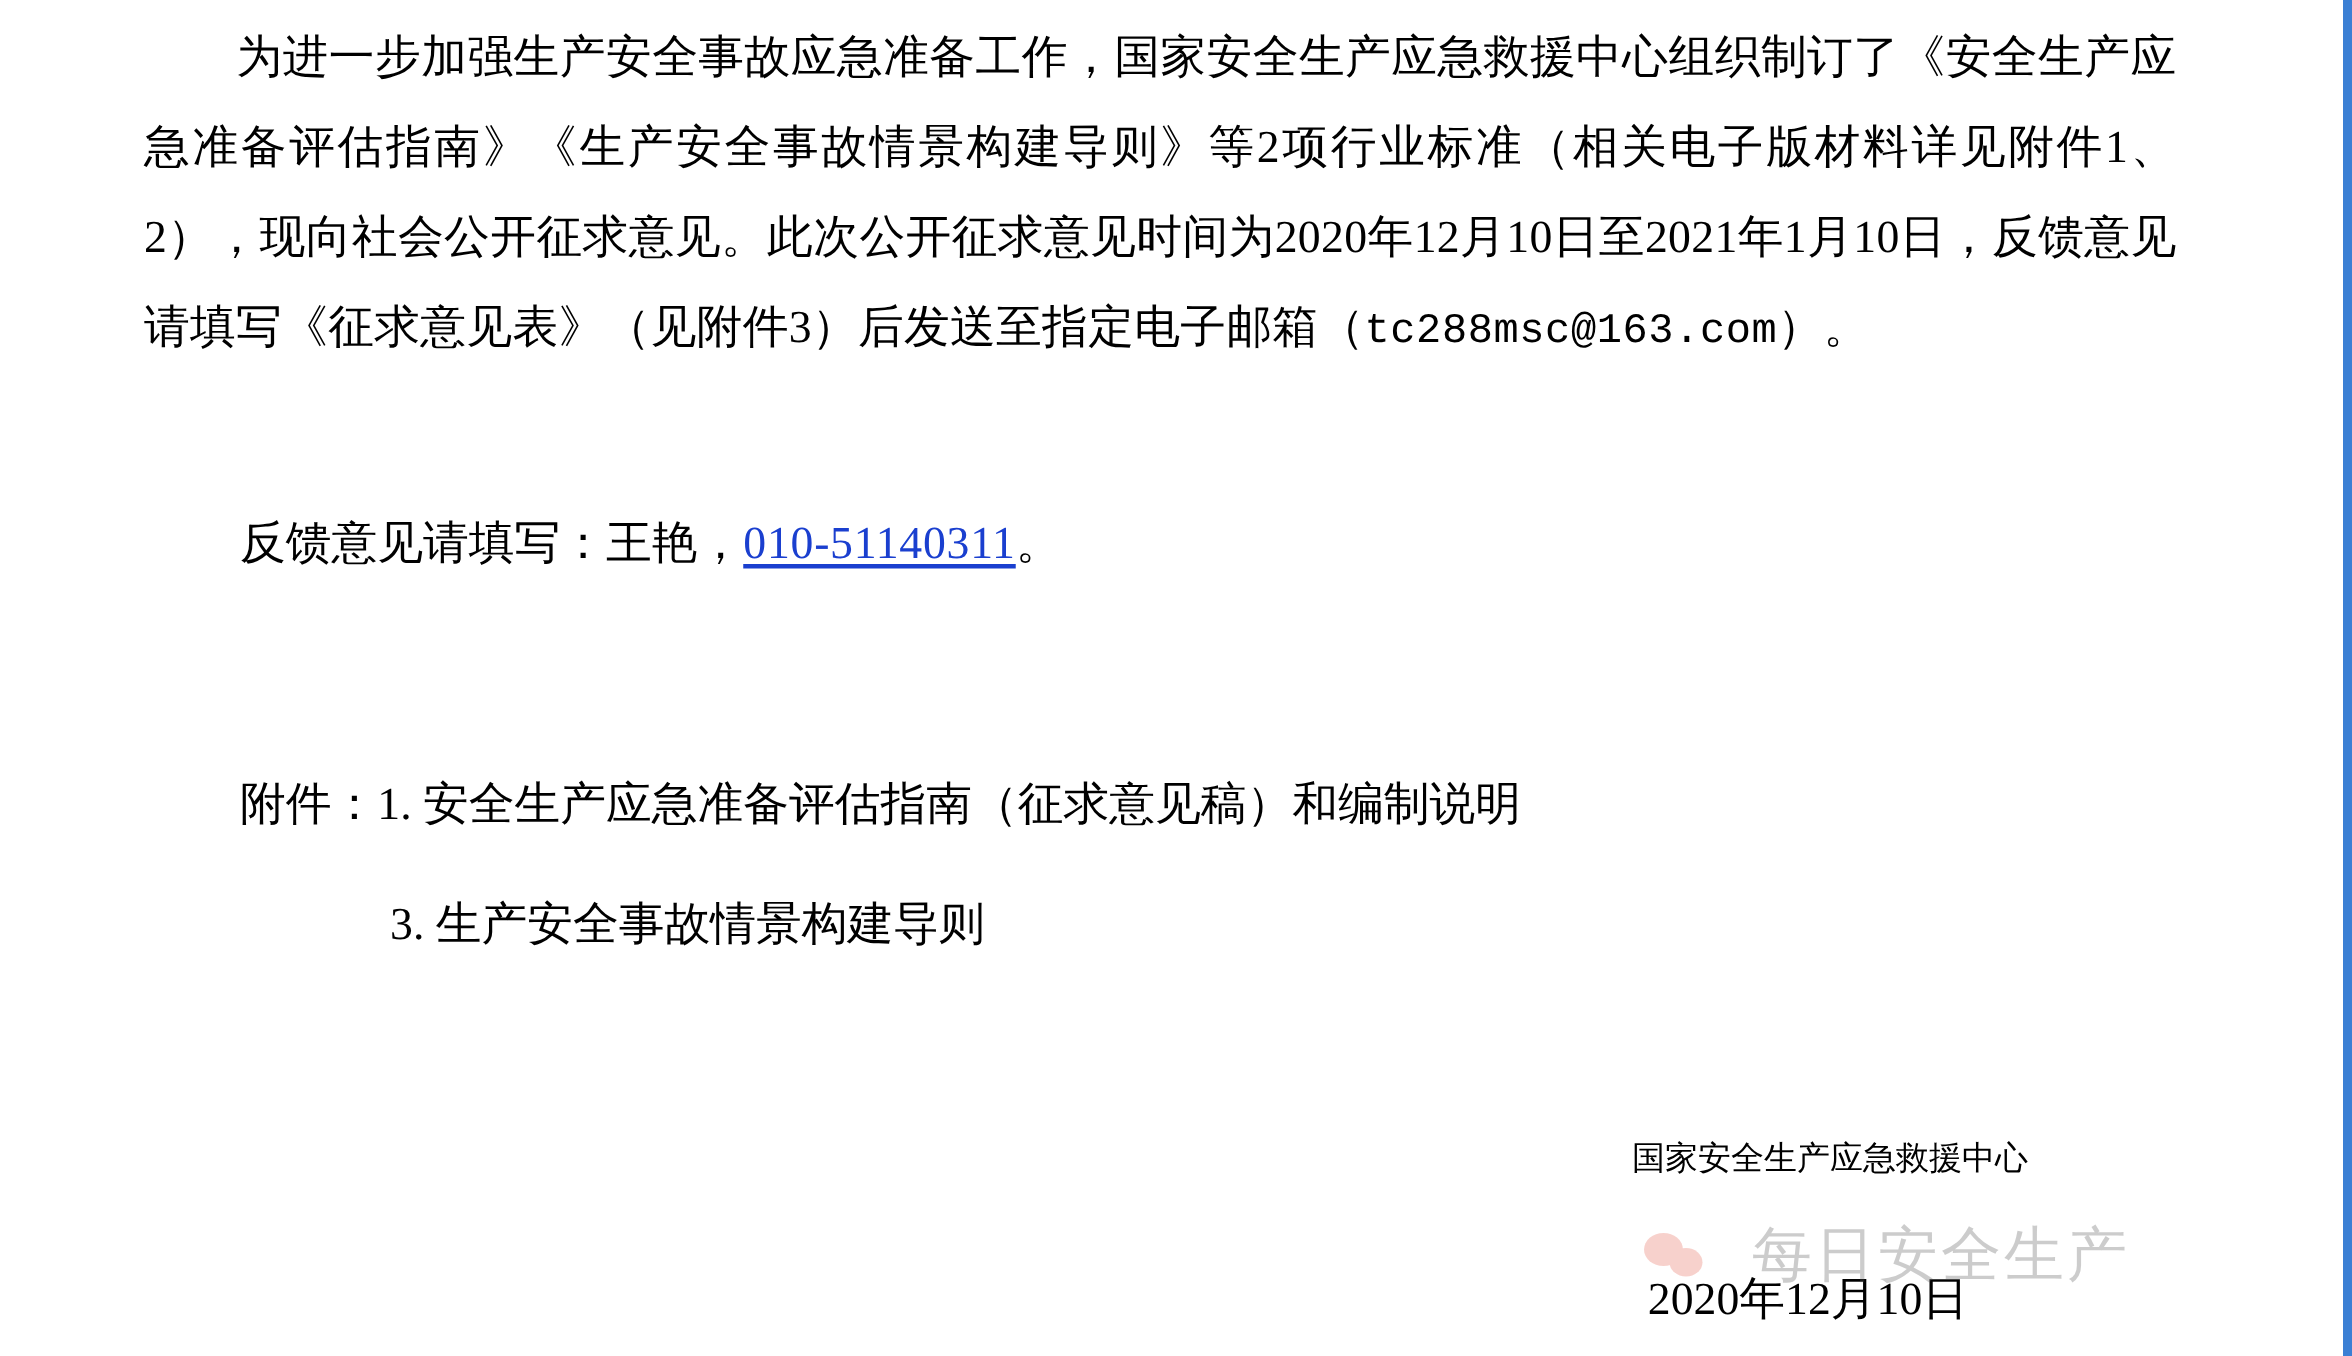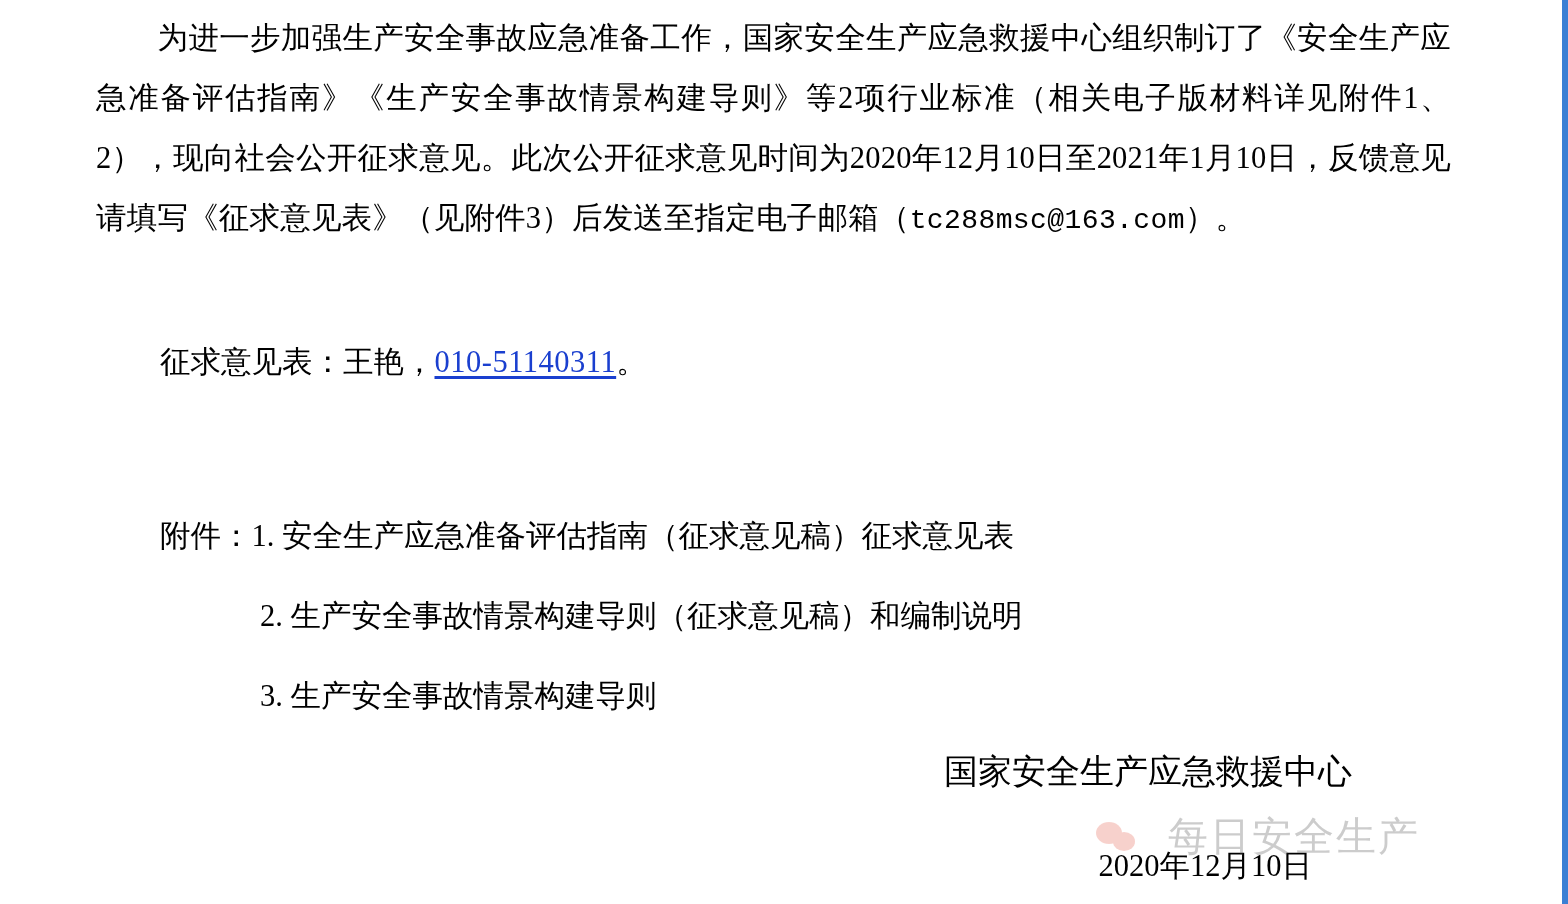--- a/index.html
+++ b/index.html
@@ -87,21 +87,21 @@
     text-align: right;
   }
   .num {
     font-family: "Liberation Serif", "DejaVu Serif", serif;
   }
 
   .signature {
     position: absolute;
     right: 108px;
     top: 748px;
-    font-size: 34px;
+    font-size: 22px;
     line-height: 48px;
     text-align: right;
     white-space: nowrap;
   }
   .sign-date {
     position: absolute;
     right: 148px;
     top: 842px;
     font-size: 30.5px;
     line-height: 48px;
@@ -150,29 +150,26 @@
 
 <div class="right-rule"></div>
 
 <div class="page">
 
   <div class="body-text">
     <span>　　</span><span>为进一步加强生产安全事故应急准备工作，国家安全生产应急救援中心组织制订了《安全生产应急准备评估指南》《生产安全事故情景构建导则》等2项行业标准（相关电子版材料详见附件1、2），现向社会公开征求意见。此次公开征求意见时间为2020年12月10日至2021年1月10日，反馈意见请填写《征求意见表》（见附件3）后发送至指定电子邮箱（</span><span class="mono">tc288msc@163.com</span><span>）。</span>
   </div>
 
   <div class="contact-line">
-    <span>征求意见表：王艳，</span><a class="phone-link" href="#">010-51140311</a><span>。</span>
+    <span>反馈意见请填写：王艳，</span><a class="phone-link" href="#">010-51140311</a><span>。</span>
   </div>
 
   <div class="attachments">
     <div class="att-row">
-      <span class="att-label">附件：</span><span class="num">1.</span>&nbsp;<span>安全生产应急准备评估指南（征求意见稿）征求意见表</span>
-    </div>
-    <div class="att-row sub">
-      <span class="num">2.</span>&nbsp;<span>生产安全事故情景构建导则（征求意见稿）和编制说明</span>
+      <span class="att-label">附件：</span><span class="num">1.</span>&nbsp;<span>安全生产应急准备评估指南（征求意见稿）和编制说明</span>
     </div>
     <div class="att-row sub">
       <span class="num">3.</span>&nbsp;<span>生产安全事故情景构建导则</span>
     </div>
   </div>
 
   <div class="signature">国家安全生产应急救援中心</div>
   <div class="sign-date">2020年12月10日</div>
 
   <div class="watermark">

